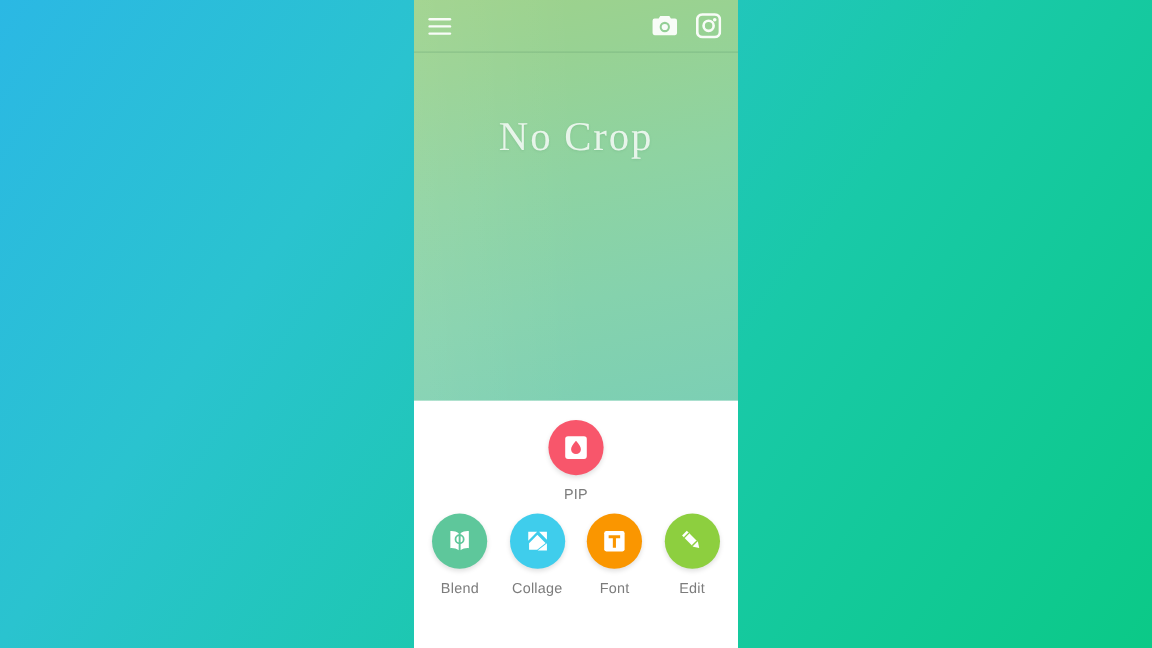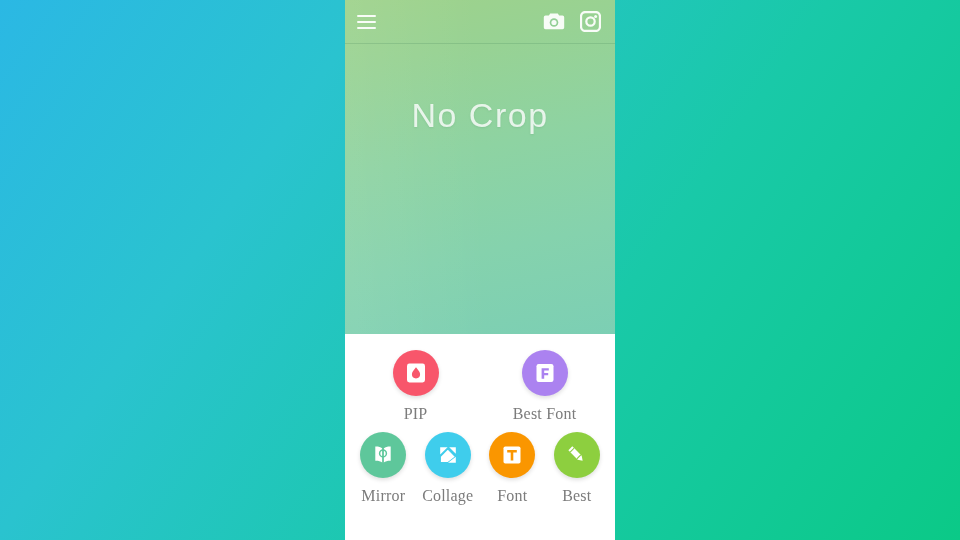--- a/index.html
+++ b/index.html
@@ -97,21 +97,21 @@
   }
   .topbar-icon svg { display: block; }
 
   
   #crop-label {
     position: absolute;
     left: 0;
     top: 96px;
     width: 270px;
     text-align: center;
-    font-family: Liberation Sans, sans-serif;
+    font-family: Liberation Serif, serif;
     font-size: 34px;
     font-weight: 300;
     letter-spacing: 1.5px;
     color: rgba(255,255,255,0.80);
     text-shadow: 0 1px 2px rgba(80,140,100,0.18);
     z-index: 3;
     user-select: none;
   }
 
   
@@ -147,22 +147,22 @@
     border-radius: 50%;
     display: flex;
     align-items: center;
     justify-content: center;
     box-shadow: 0 2px 4px rgba(0,0,0,0.13);
   }
   .tool-circle svg { display: block; }
 
   .tool-label {
     margin-top: 9px;
-    font-family: Liberation Serif, serif;
-    font-size: 16px;
+    font-family: Liberation Sans, sans-serif;
+    font-size: 12px;
     color: #7c7c7c;
     letter-spacing: 0.2px;
     white-space: nowrap;
   }
 </style>
 </head>
 <body>
 
 <div id="screen">
 
@@ -207,46 +207,37 @@
         <div class="tool">
           <div class="tool-circle" style="background:#f8566b">
             <svg width="26" height="26" viewBox="0 0 26 26">
               <rect x="4" y="3.5" width="18" height="19" rx="2.4" ry="2.4" fill="#ffffff"></rect>
               <path d="M13 7.2c2.6 3.1 4.1 5.2 4.1 7.1a4.1 4.1 0 0 1-8.2 0c0-1.9 1.5-4 4.1-7.1z" fill="#f8566b"></path>
             </svg>
           </div>
           <div class="tool-label">PIP</div>
         </div>
 
-        <div class="tool">
-          <div class="tool-circle" style="background:#ab82f0">
-            <svg width="26" height="26" viewBox="0 0 26 26">
-              <rect x="4.5" y="4" width="17" height="18" rx="2.2" ry="2.2" fill="#ffffff"></rect>
-              <path d="M9.6 8.2h7.2v2.3h-4.6v2.4h4.0v2.3h-4.0v3.6H9.6z" fill="#ab82f0"></path>
-            </svg>
-          </div>
-          <div class="tool-label">Best Font</div>
-        </div>
 
 
 
       </div>
 
       <div class="tool-row">
 
         <div class="tool">
           <div class="tool-circle" style="background:#5ec79b">
             <svg width="28" height="28" viewBox="0 0 28 28">
               <path d="M13.3 7.4v14.2c-2-1.4-4.4-2-7-1.8V5.6c2.6-0.2 5 0.4 7 1.8z" fill="#ffffff"></path>
               <path d="M14.7 7.4v14.2c2-1.4 4.4-2 7-1.8V5.6c-2.6-0.2-5 0.4-7 1.8z" fill="#ffffff"></path>
               <circle cx="14" cy="12.4" r="3.4" fill="none" stroke="#5ec79b" stroke-width="1.5"></circle>
               <rect x="13.4" y="5.6" width="1.2" height="16" fill="#5ec79b"></rect>
             </svg>
           </div>
-          <div class="tool-label">Mirror</div>
+          <div class="tool-label">Blend</div>
         </div>
 
         <div class="tool">
           <div class="tool-circle" style="background:#3fcdec">
             <svg width="28" height="28" viewBox="0 0 28 28">
               <path d="M6.2 6.2h7.4L6.2 13.6z" fill="#ffffff"></path>
               <path d="M15.2 6.2h6.6v6.6z" fill="#ffffff"></path>
               <path d="M6.2 15.4l7.6-7.6 7.9 7.9-7.9 6.1H6.2z" fill="#ffffff"></path>
               <path d="M6.2 15.4l7.6-7.6 7.9 7.9-7.9 6.1H6.2z" fill="none" stroke="#3fcdec" stroke-width="1.4"></path>
               <path d="M14.0 21.8h7.8v-6.0z" fill="#ffffff"></path>
@@ -268,21 +259,21 @@
         <div class="tool">
           <div class="tool-circle" style="background:#8dcf3f">
             <svg width="28" height="28" viewBox="0 0 28 28">
               <g transform="rotate(-45 14 14)">
                 <path d="M11.2 4.6h5.6v13.2l-2.8 4.2-2.8-4.2z" fill="#ffffff"></path>
                 <rect x="11.2" y="16.0" width="5.6" height="1.2" fill="#8dcf3f"></rect>
                 <rect x="11.2" y="6.6" width="5.6" height="1.0" fill="#8dcf3f"></rect>
               </g>
             </svg>
           </div>
-          <div class="tool-label">Best</div>
+          <div class="tool-label">Edit</div>
         </div>
 
       </div>
 
     </div>
 
   </div>
 </div>
 
 </body></html>

